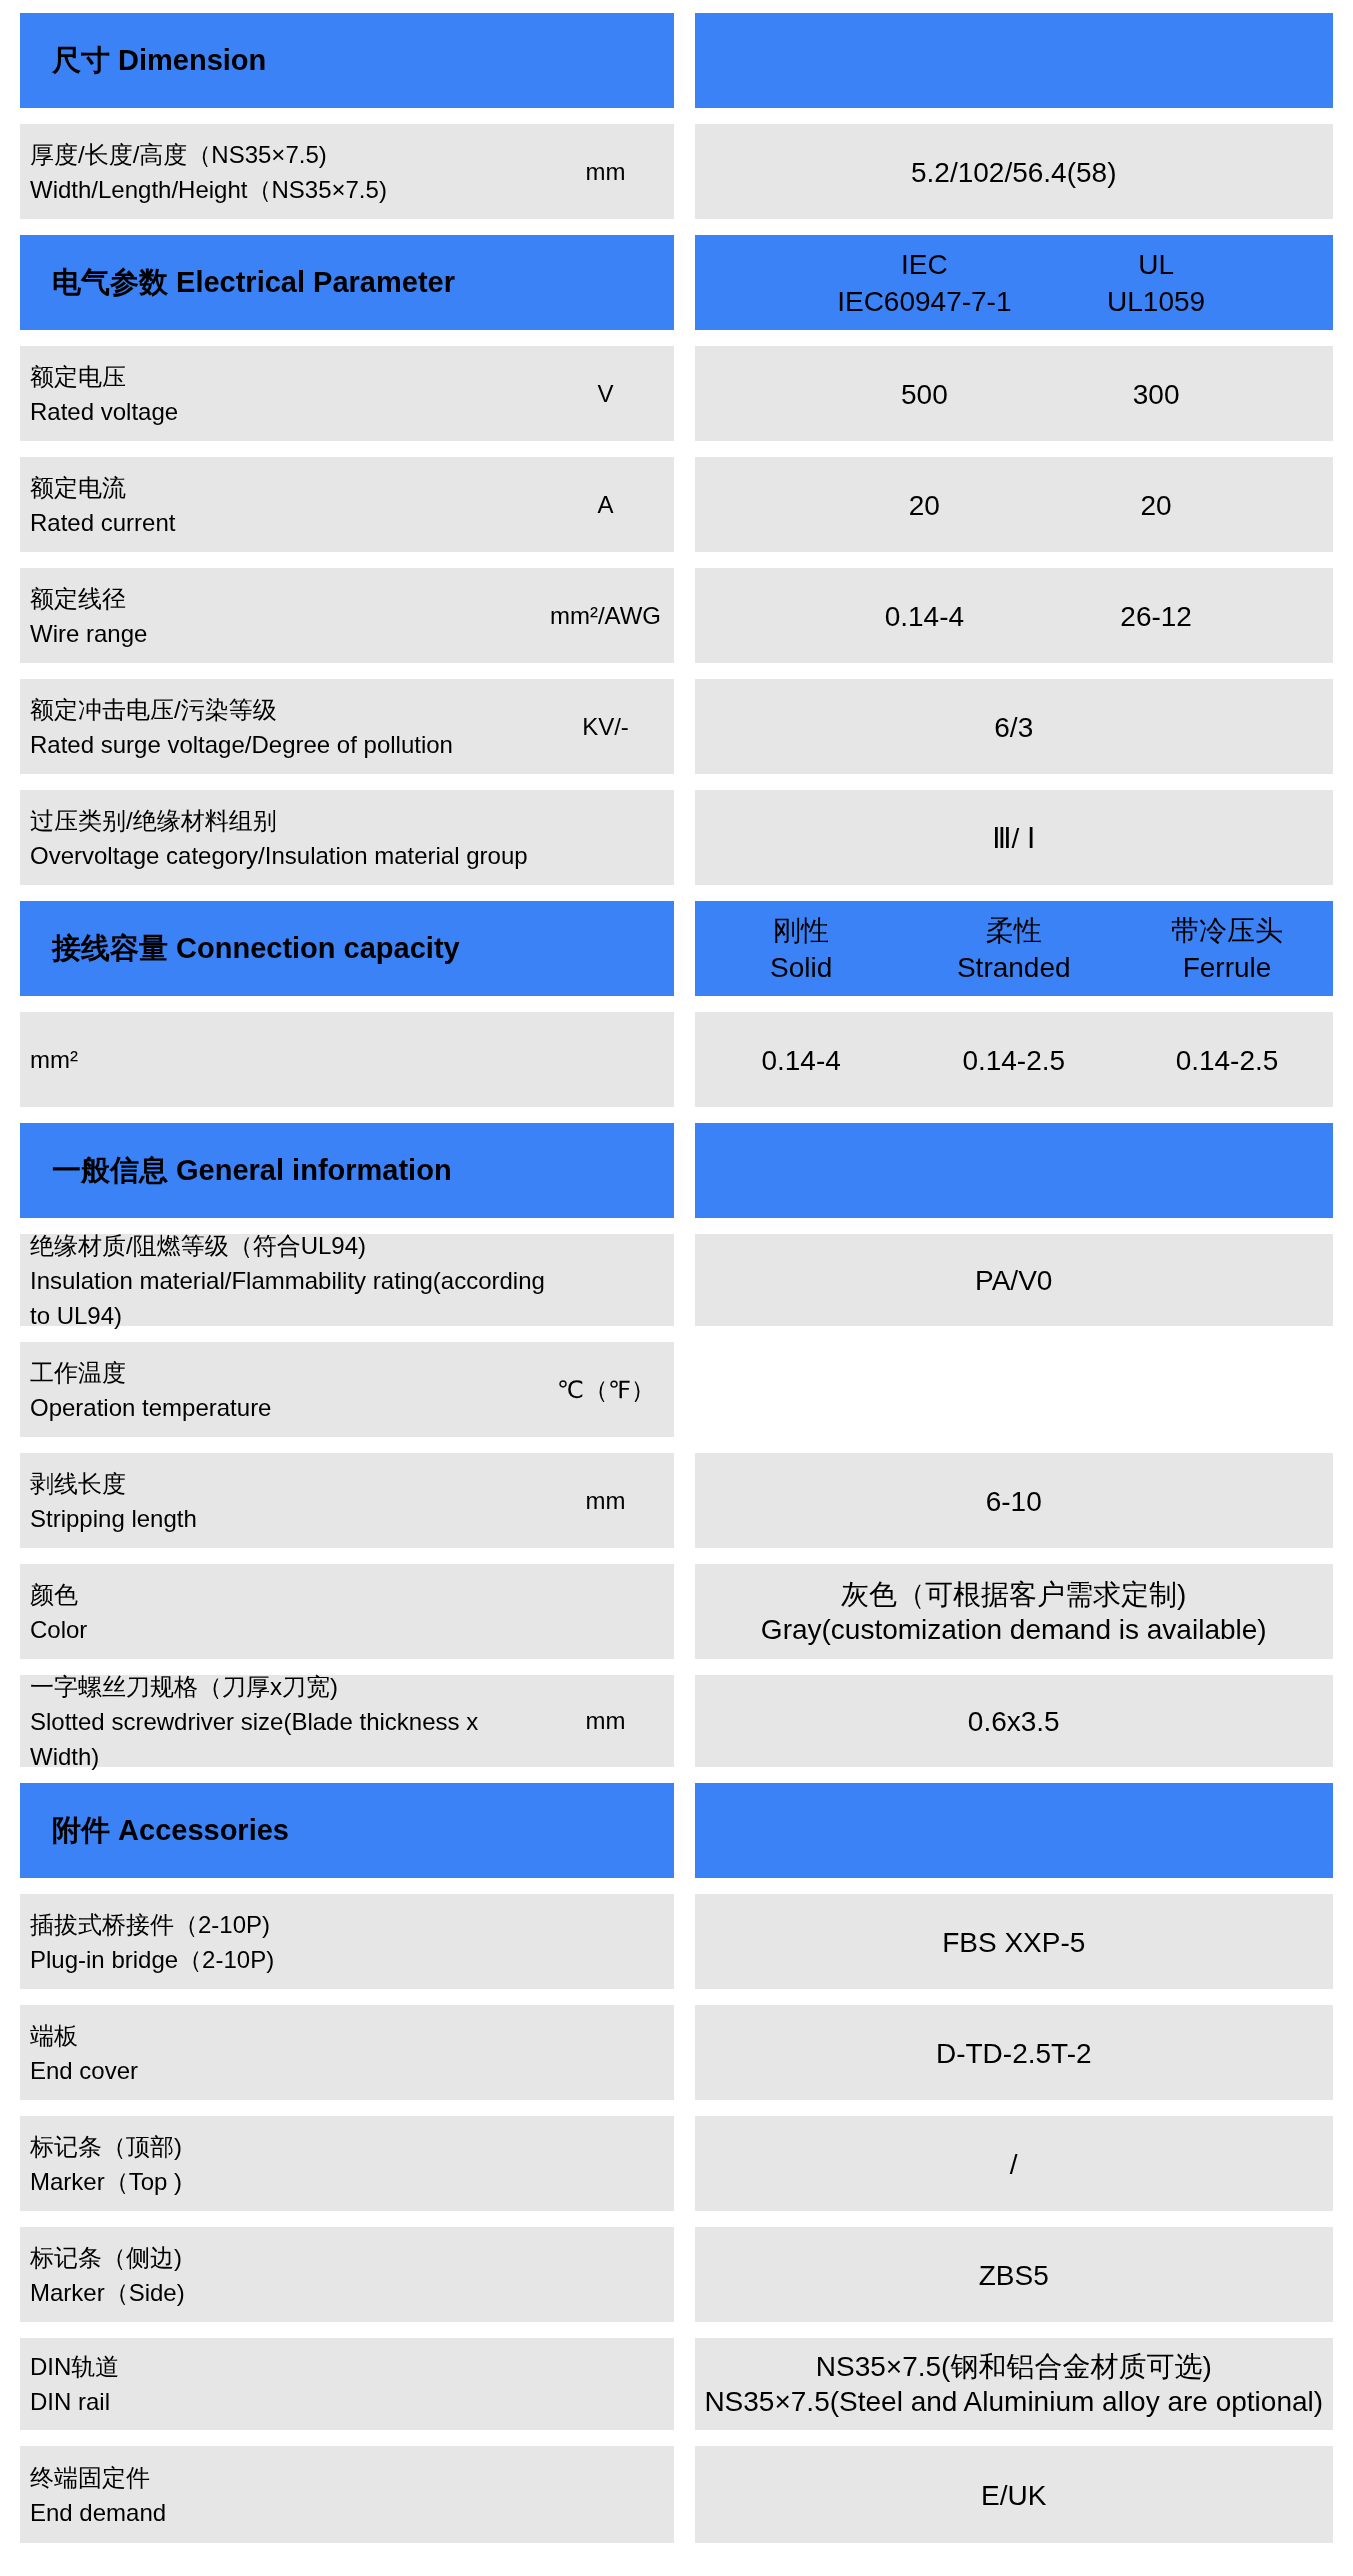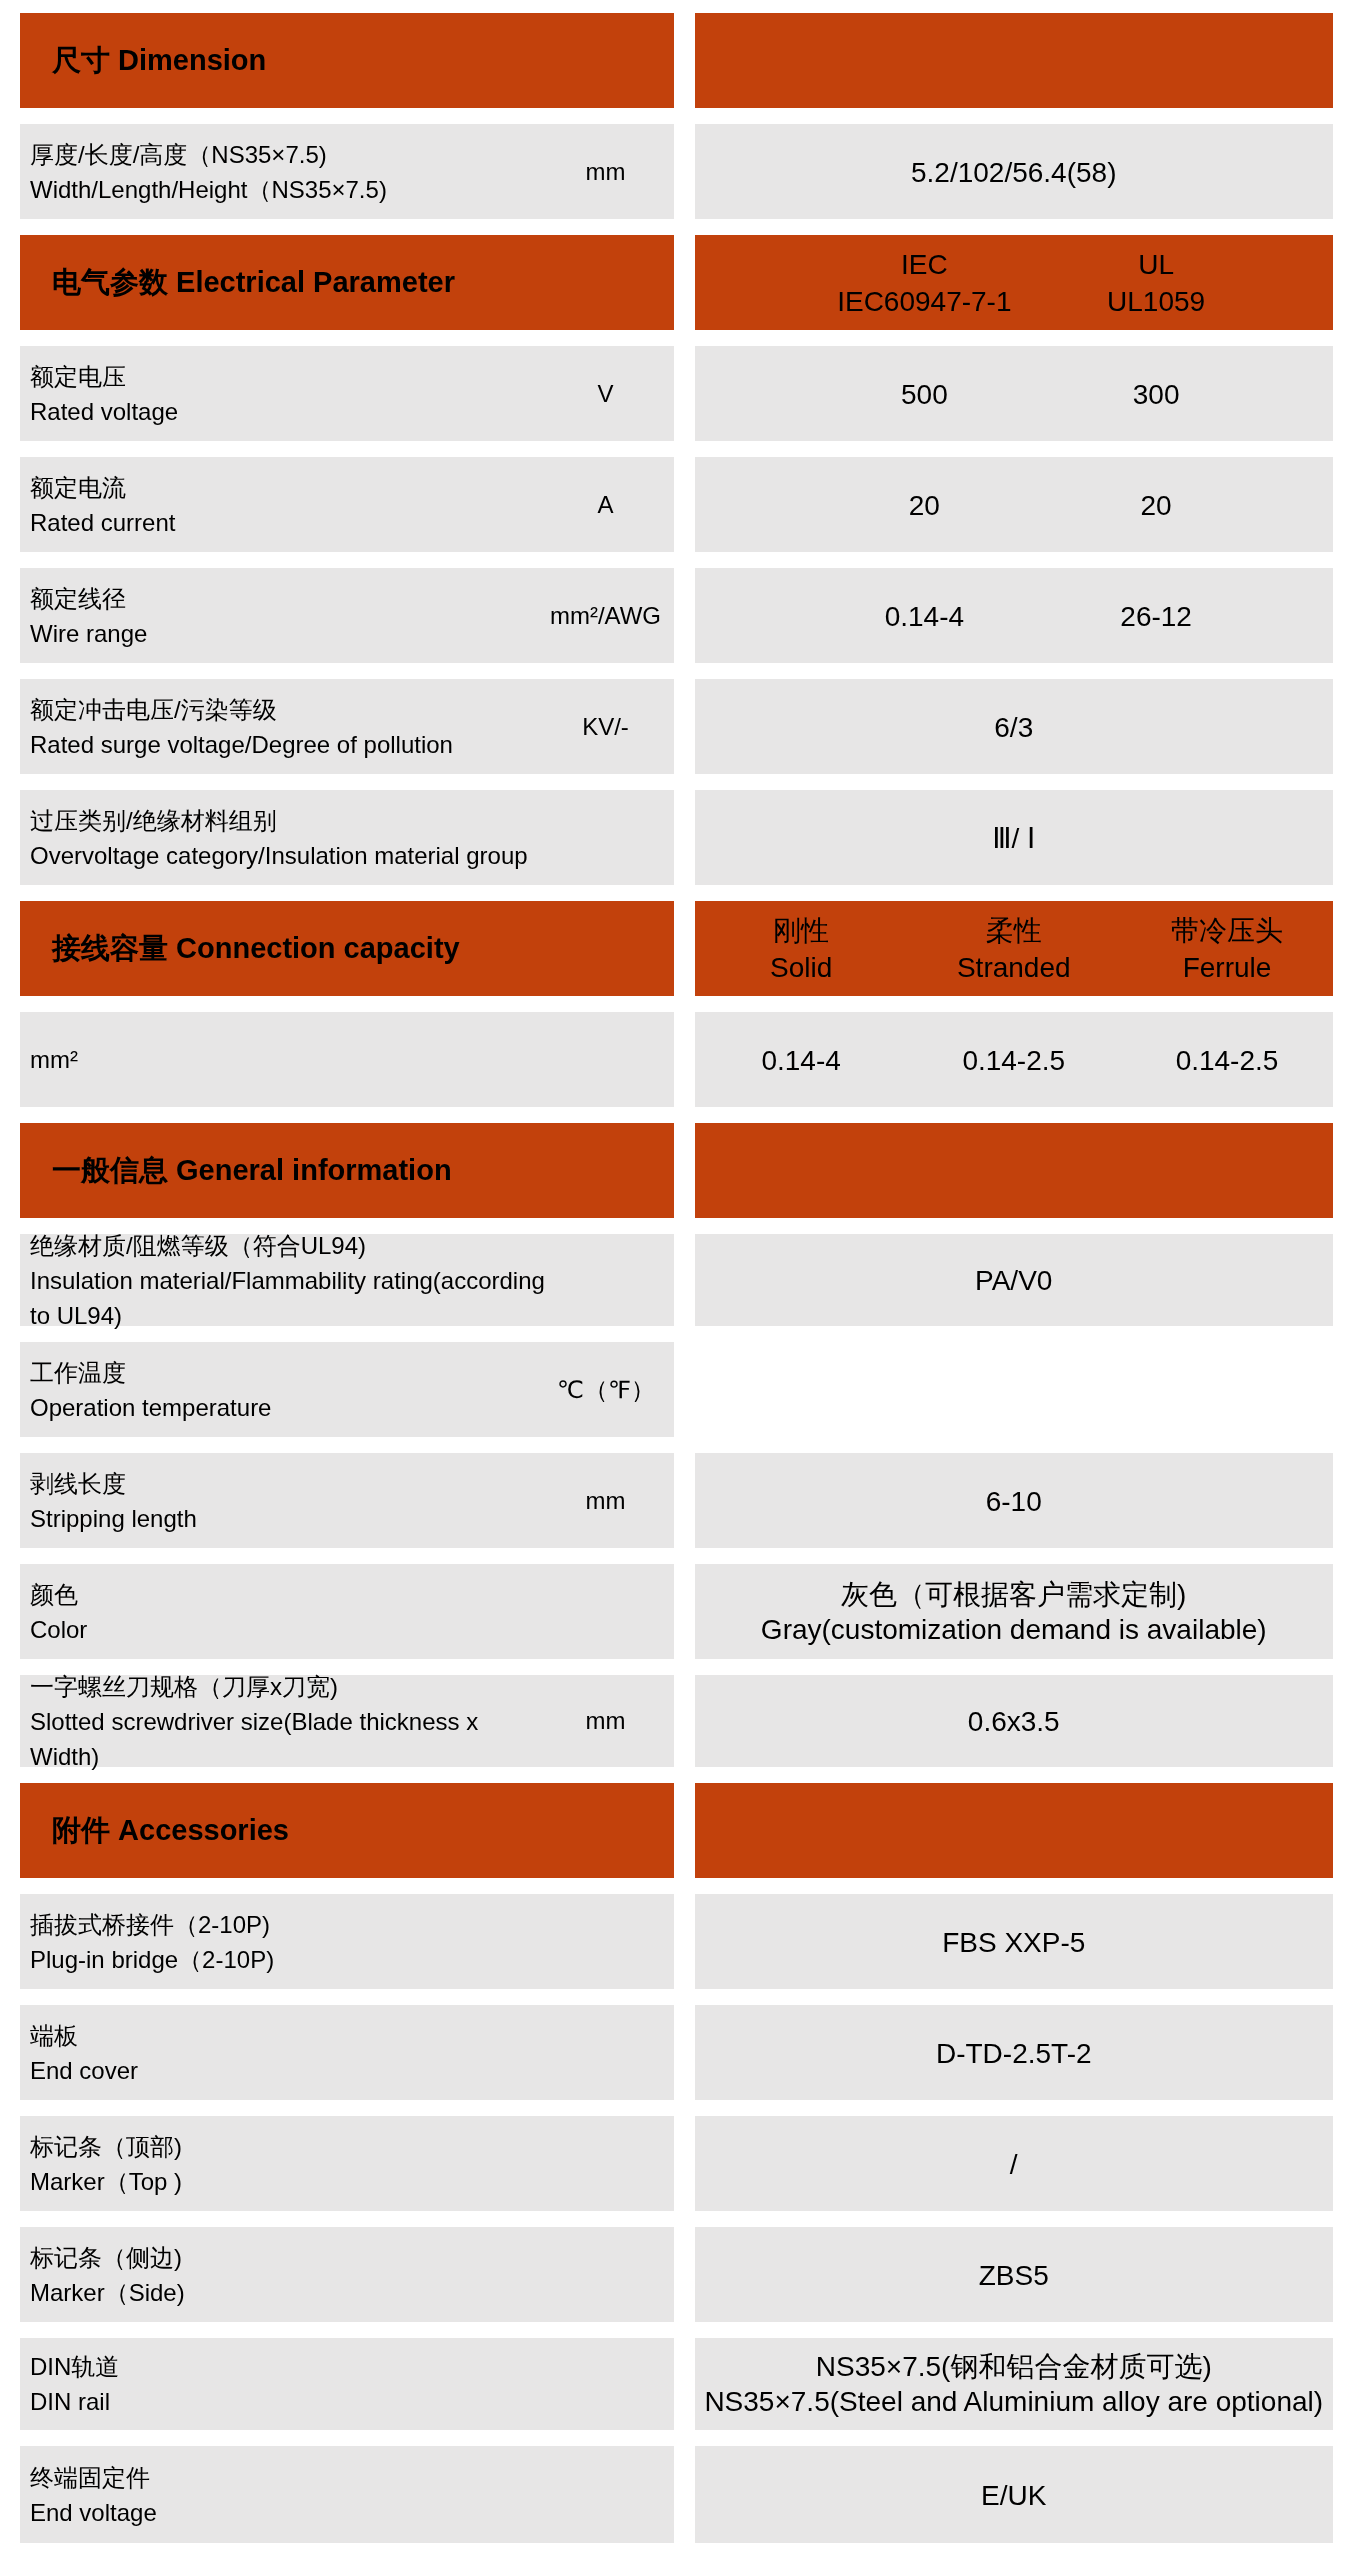--- a/index.html
+++ b/index.html
@@ -7,21 +7,21 @@
     width:1353px;height:2576px;overflow:hidden;background:#fff;
     font-family:"Liberation Sans","DejaVu Sans",sans-serif;color:#000;
     position:relative;
   }
   .table{position:absolute;left:20px;top:13px;width:1313px;}
   .trow{display:flex;gap:21px;margin-bottom:16px;}
   .cell{box-sizing:border-box;}
   .cell-l{width:654px;display:flex;align-items:center;padding:0 8px 0 10px;}
   .cell-r{width:639px;position:relative;}
   .gray{background:#e7e6e6;}
-  .cyan{background:#c2410c;padding-left:32px;}
+  .cyan{background:#3b82f6;padding-left:32px;}
   .h-std{height:95px;}
   .h-tall{height:92px;}
   .h-last{height:97px;}
   .label{flex:1;font-size:24px;line-height:35px;}
   .unit{width:120px;text-align:center;font-size:24px;line-height:34px;word-break:break-all;flex:0 0 auto;}
   .hdr-text{font-weight:bold;font-size:29px;line-height:35px;}
   .val{position:absolute;top:50%;transform:translate(-50%,-50%);font-size:28px;white-space:nowrap;text-align:center;line-height:35px;}
   .val2{white-space:normal;width:98%;}
   .p-c{left:50%;}
   .p-iec{left:36%;}
@@ -317,21 +317,21 @@
         <div>NS35×7.5(钢和铝合金材质可选)</div>
         <div>NS35×7.5(Steel and Aluminium alloy are optional)</div>
       </div>
     </div>
   </div>
 
   <div class="trow">
     <div class="cell cell-l gray h-last">
       <div class="label">
         <div>终端固定件</div>
-        <div>End voltage</div>
+        <div>End demand</div>
       </div>
       <div class="unit"></div>
     </div>
     <div class="cell cell-r gray h-last">
       <div class="val p-c">E/UK</div>
     </div>
   </div>
 
 </div>
 

